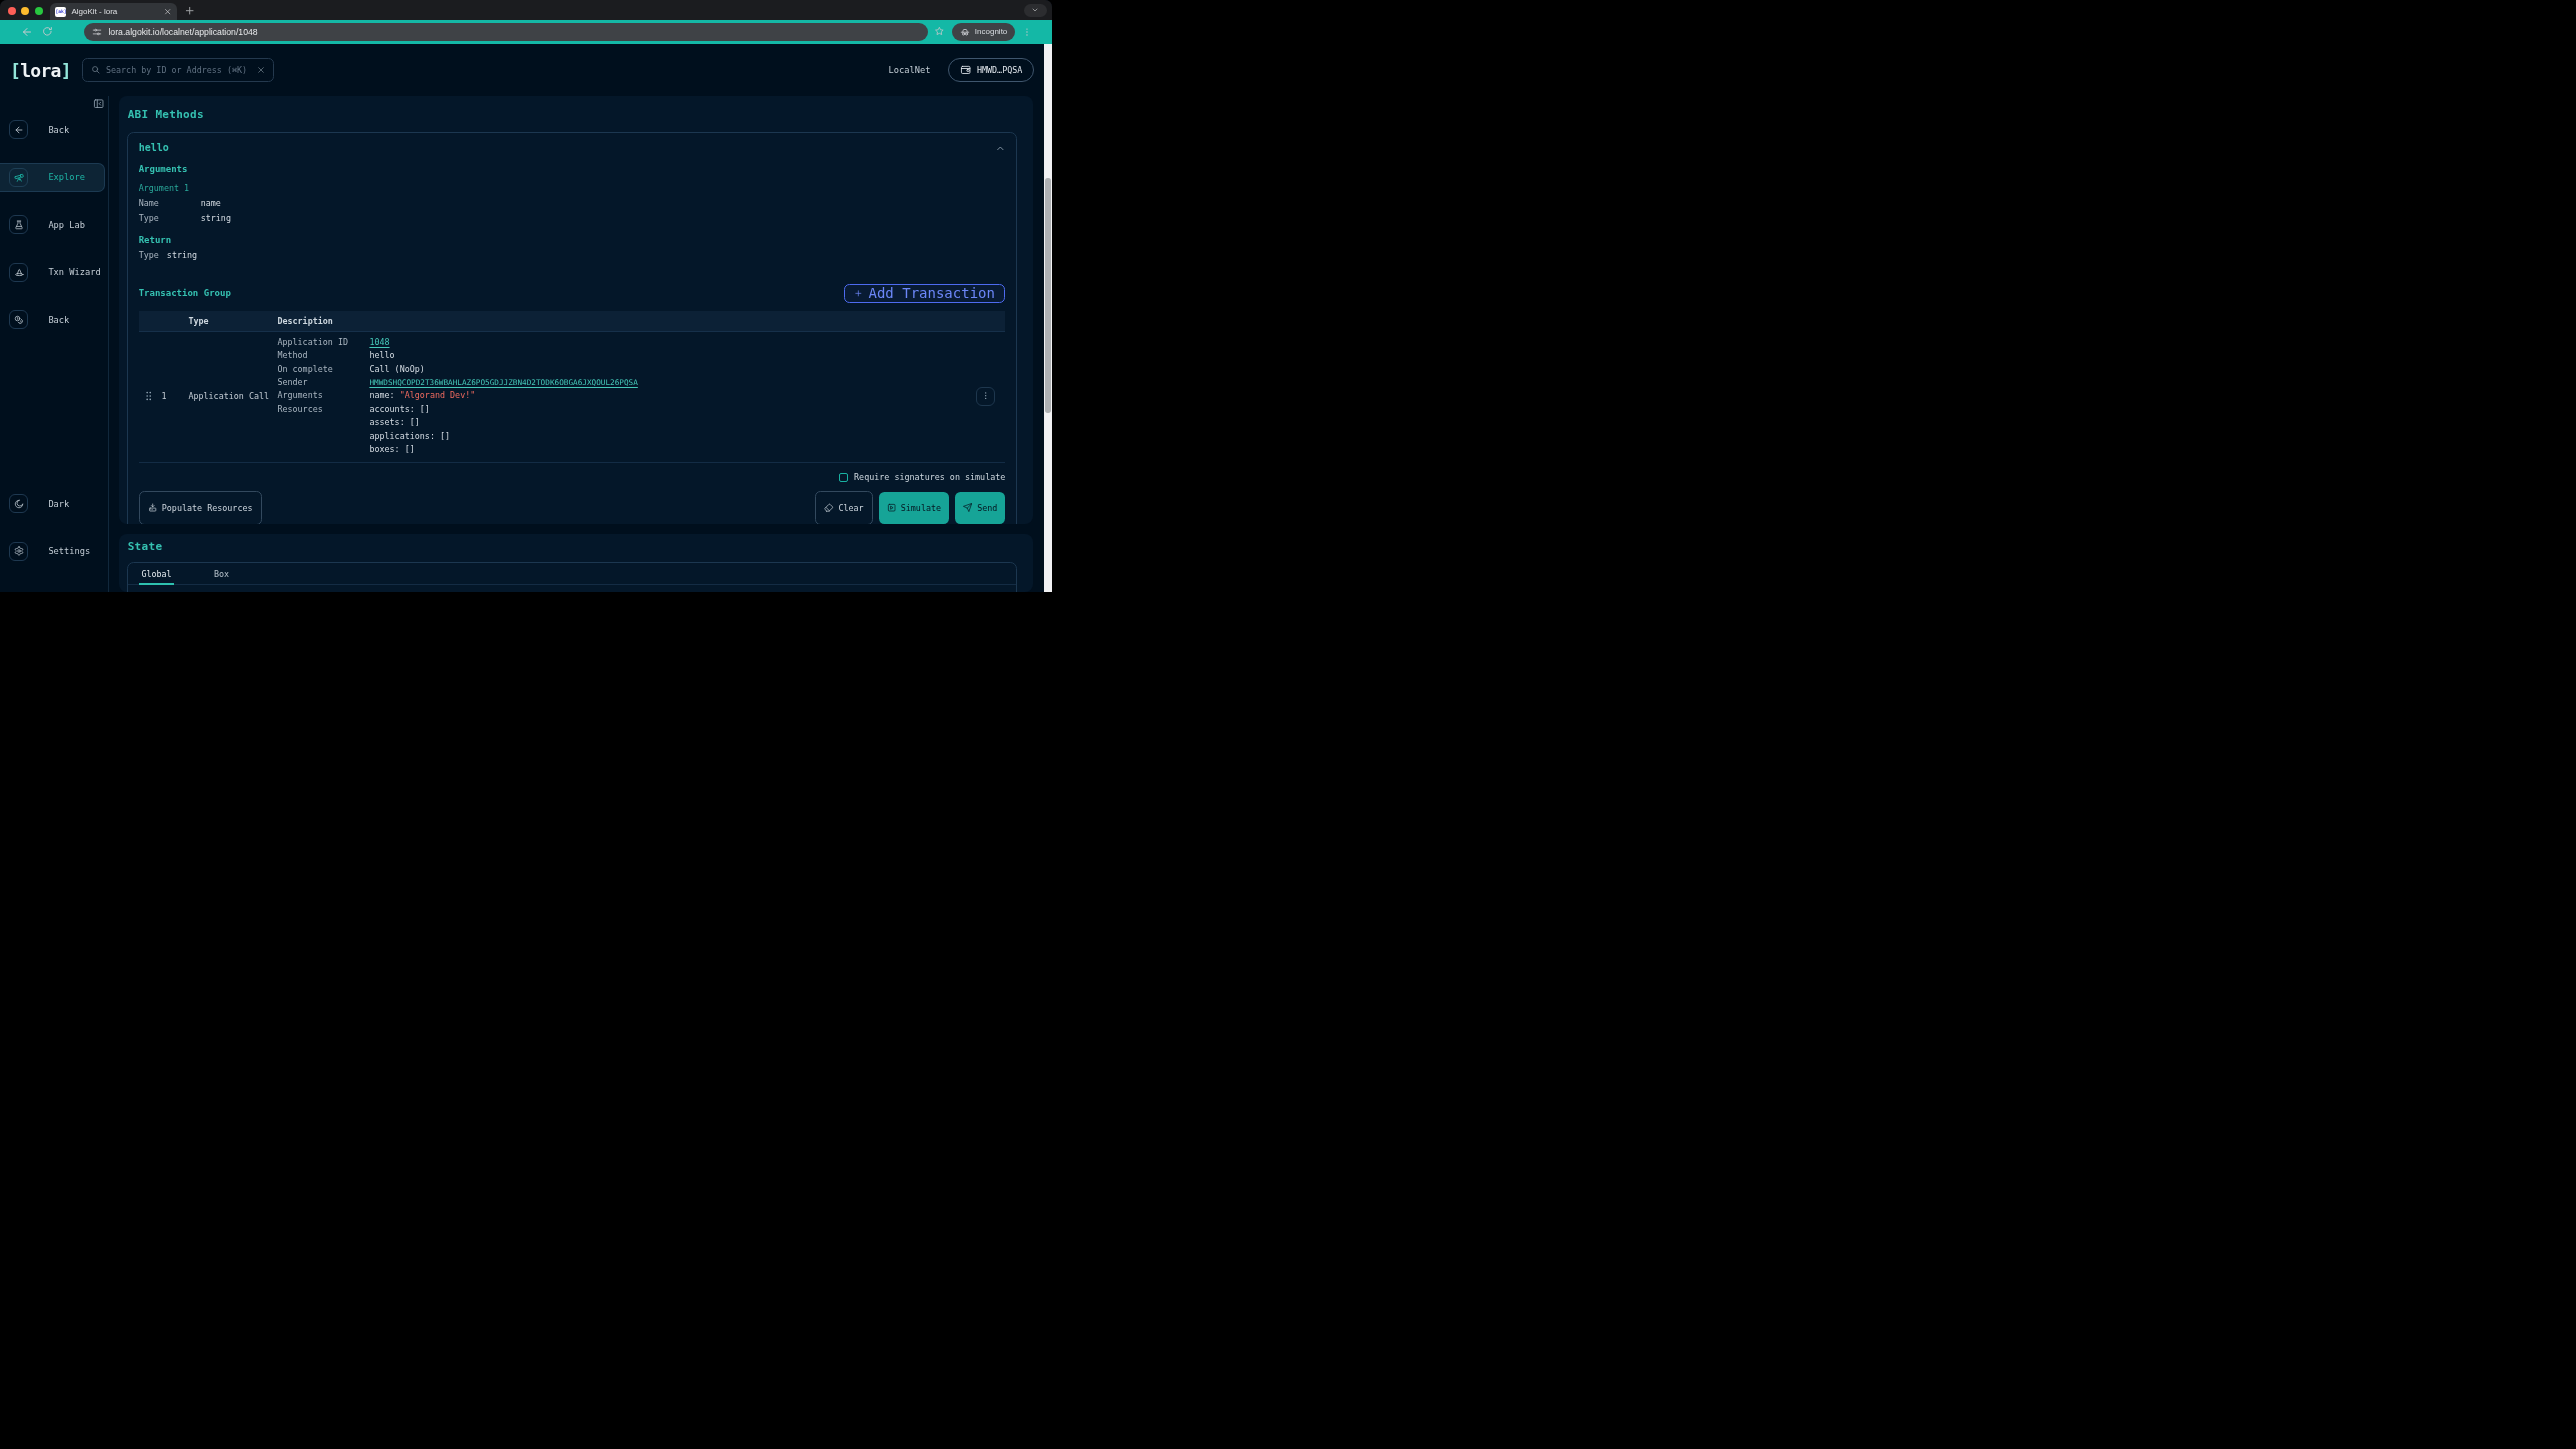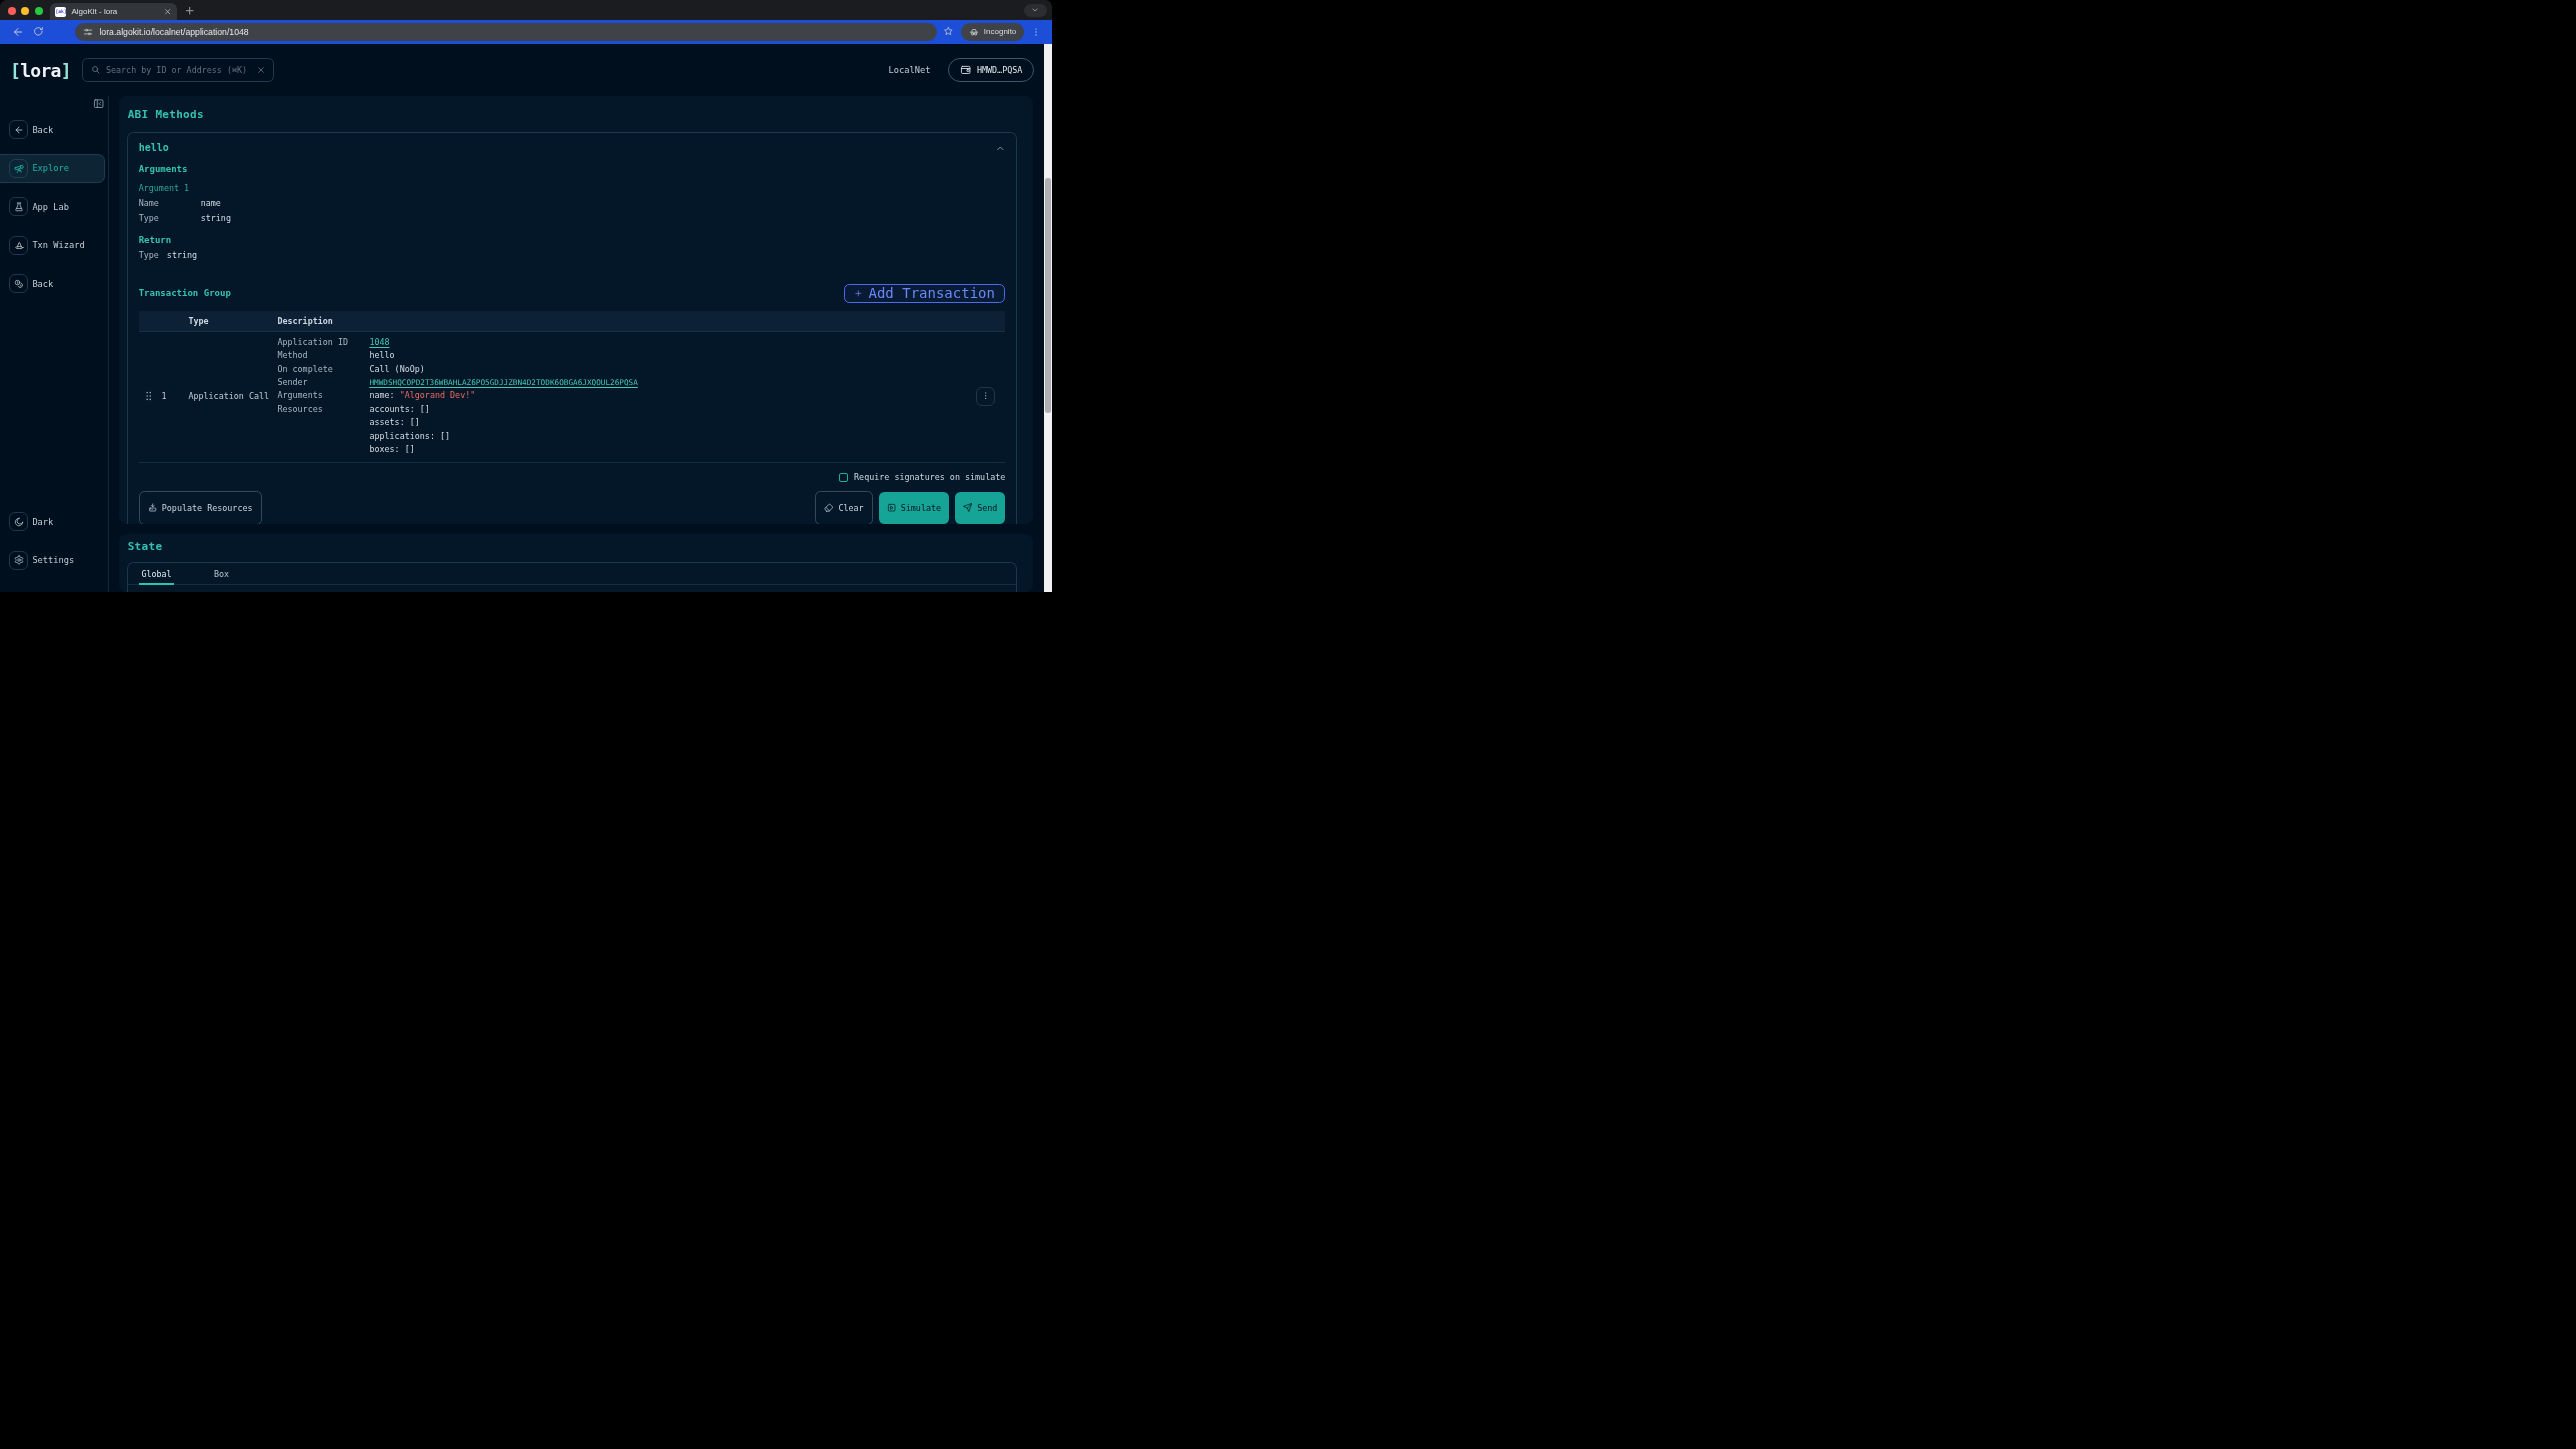--- a/index.html
+++ b/index.html
@@ -12,21 +12,21 @@
   .tabstrip{position:relative;height:20px;background:#1b1c1f;font-family:"Liberation Sans",sans-serif}
   .lights{position:absolute;left:8px;top:7.4px;display:flex;gap:5.4px}
   .light{width:8px;height:8px;border-radius:50%}
   .light.r{background:#ff5f57}.light.y{background:#febc2e}.light.g{background:#28c840}
   .tab{position:absolute;left:50px;top:3.4px;width:127px;height:17px;background:#323539;border-radius:6px 6px 0 0;display:flex;align-items:center;gap:5.4px;padding:0 5.4px}
   .favicon{width:10.7px;height:10.7px;background:#fff;border-radius:2px;display:grid;place-items:center;font-size:4.7px;font-weight:bold;color:#4048d8;font-family:"DejaVu Sans Mono",monospace}
   .tabtitle{flex:1;font-size:8px;color:#dfe1e4;white-space:nowrap;overflow:hidden}
   .tabclose{color:#c3c5c8;cursor:pointer}
   .newtab{position:absolute;left:184px;top:4.7px;color:#a3a5a8}
   .tabsearch{position:absolute;right:5.4px;top:4px;width:23px;height:12.7px;border-radius:6.7px;background:#2c2d30;display:grid;place-items:center;color:#9fa1a4}
-  .toolbar{height:23.5px;background:#1d4ed8;display:flex;align-items:center;padding:0 7px;font-family:"Liberation Sans",sans-serif}
+  .toolbar{height:23.5px;background:#14b8a6;display:flex;align-items:center;padding:0 16px;font-family:"Liberation Sans",sans-serif}
   .navbtn{color:#c9cbce;padding:0 4.7px}
   .urlpill{flex:1;height:18px;margin-left:27px;border-radius:9.4px;background:#3f4246;display:flex;align-items:center;gap:6px;padding:0 8px;min-width:0}
   .urltext{font-size:8.7px;color:#e8e9eb;white-space:nowrap;overflow:hidden}
   .star{color:#c6c8cb;padding:0 6px}
   .incognito{height:18px;border-radius:9.4px;background:#3f4246;display:flex;align-items:center;gap:4.7px;padding:0 8px;margin-left:1.3px}
   .incognito span{font-size:8px;color:#dadde2}
   .menu3{color:#c6c8cb;padding:0 4px;margin-left:2.7px}
 
   
   .page{position:absolute;top:44px;left:0;right:0;bottom:0;background:#000f1d;color:#ccd6de;font-size:8.4px}
@@ -36,21 +36,21 @@
   .search{width:192px;height:24px;margin-left:10.7px;border:0.7px solid #24394e;border-radius:5.4px;display:flex;align-items:center;gap:6px;padding:0 8px;background:transparent}
   .search input{flex:1;background:transparent;border:0;outline:0;color:#cfd8df;font-family:inherit;font-size:8.4px;min-width:0}
   .search input::placeholder{color:#5f7081}
   .hdr-right{margin-left:auto;display:flex;align-items:center;gap:17.4px}
   .network{font-size:8.7px;color:#c3cdd5}
   .walletbtn{height:24px;border:0.7px solid #3f566d;border-radius:12px;display:flex;align-items:center;gap:6px;padding:0 10.7px;color:#e2e8ee;background:transparent;font-family:inherit;font-size:8.4px}
 
   .sidebar{position:absolute;left:0;top:52px;bottom:0;width:109px;border-right:0.7px solid #11283c}
   .collapse{position:absolute;top:2px;right:4px;color:#8fa0ae}
   .nav{position:absolute;top:19px;left:0;right:0}
-  .nav-item{height:29.5px;margin-bottom:9px;display:flex;align-items:center;gap:4px;padding-left:9.4px;cursor:pointer}
+  .nav-item{height:29.5px;margin-bottom:18px;display:flex;align-items:center;gap:20px;padding-left:9.4px;cursor:pointer}
   .icbox{width:19px;height:19px;border:0.7px solid #1e3850;border-radius:6px;display:grid;place-items:center;color:#c3cdd5;flex:none}
   .nav-label{font-size:8.7px;color:#c3cdd5;white-space:nowrap}
   .nav-item.active{background:#0d2435;border:0.7px solid #1c3a52;border-left:none;border-radius:0 6.7px 6.7px 0;width:105px;padding-left:9.4px}
   .nav-item.active .icbox{color:#1eb5a5;border-color:#1e3f55}
   .nav-item.active .nav-label{color:#1eb5a5}
   .nav-foot{position:absolute;bottom:8px;left:0;right:0}
 
   .panel{position:absolute;left:119px;width:914px;background:#041729;border-radius:8px;overflow:hidden}
   .panel1{top:52px;height:428px}
   .panel2{top:490px;height:58px}

